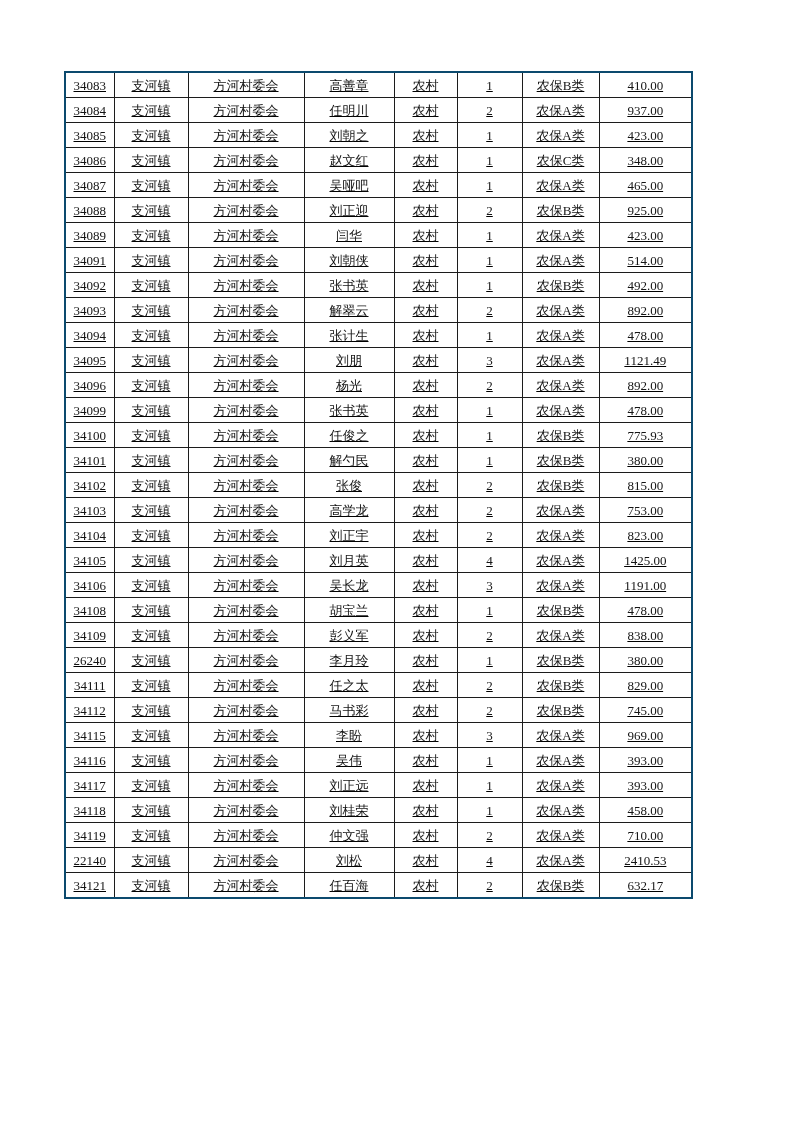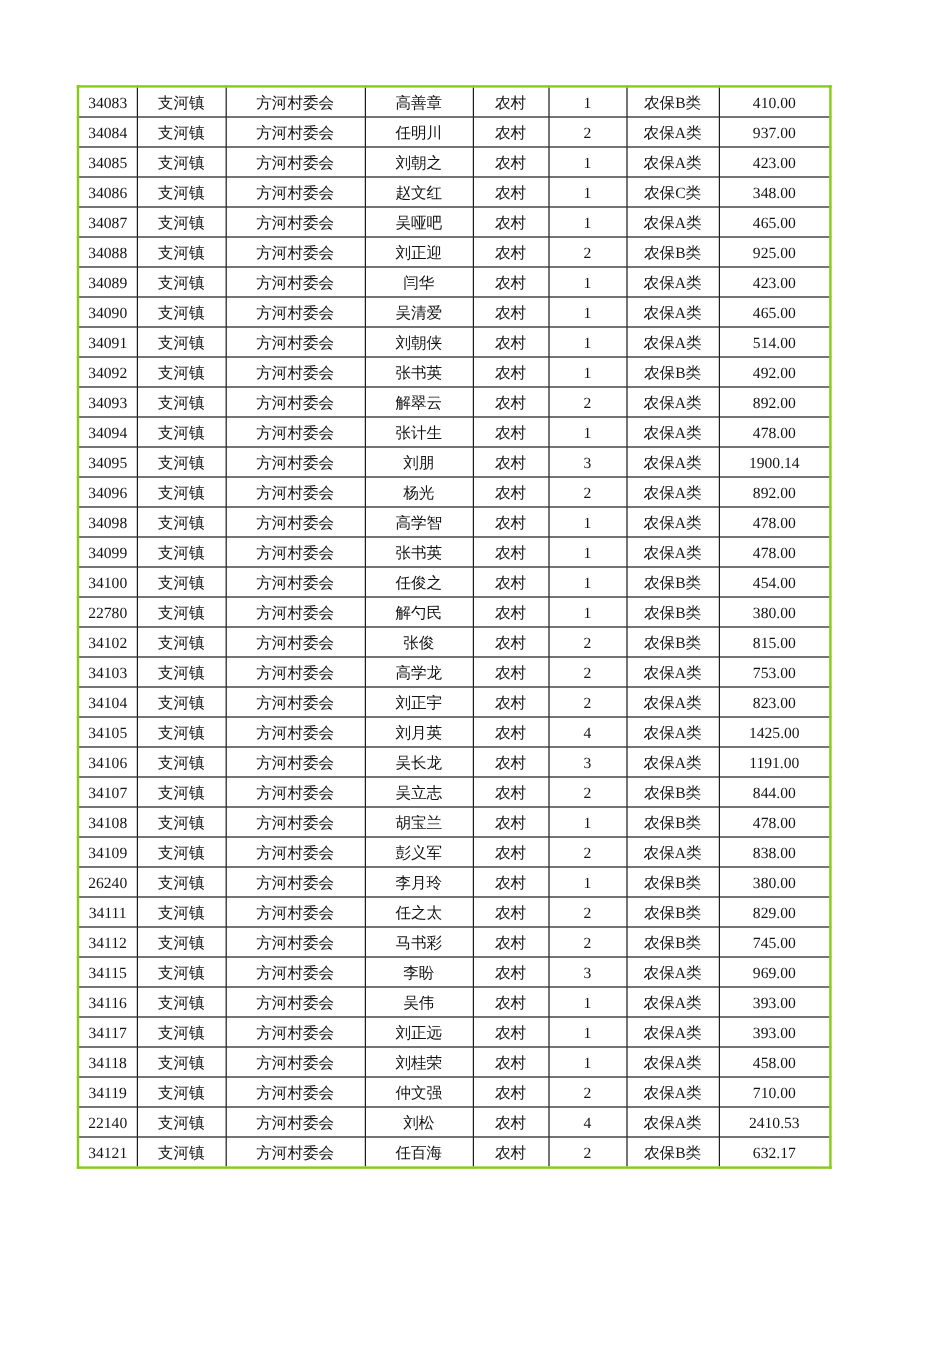--- a/index.html
+++ b/index.html
@@ -14,21 +14,22 @@
     background: #ffffff;
     overflow: hidden;
     font-family: "Liberation Serif", "DejaVu Serif", serif;
   }
   table.data-table {
     position: absolute;
     left: 64px;
     top: 71px;
     border-collapse: collapse;
     table-layout: fixed;
-    border: 2px solid #84cc16;
+    border: 2px solid #0c4a6e;
+    text-decoration: underline;
   }
   table.data-table td {
     border: 1px solid #1c1c1c;
     height: 24px;
     padding: 0 2px;
     text-align: center;
     vertical-align: middle;
     font-size: 13px;
     color: #141414;
     line-height: 1;
@@ -131,30 +132,20 @@
           <td>34089</td>
           <td>支河镇</td>
           <td>方河村委会</td>
           <td>闫华</td>
           <td>农村</td>
           <td>1</td>
           <td>农保A类</td>
           <td>423.00</td>
         </tr>
 
-        <tr>
-          <td>34090</td>
-          <td>支河镇</td>
-          <td>方河村委会</td>
-          <td>吴清爱</td>
-          <td>农村</td>
-          <td>1</td>
-          <td>农保A类</td>
-          <td>465.00</td>
-        </tr>
 
         <tr>
           <td>34091</td>
           <td>支河镇</td>
           <td>方河村委会</td>
           <td>刘朝侠</td>
           <td>农村</td>
           <td>1</td>
           <td>农保A类</td>
           <td>514.00</td>
@@ -194,70 +185,60 @@
         </tr>
 
         <tr>
           <td>34095</td>
           <td>支河镇</td>
           <td>方河村委会</td>
           <td>刘朋</td>
           <td>农村</td>
           <td>3</td>
           <td>农保A类</td>
-          <td>1900.14</td>
+          <td>1121.49</td>
         </tr>
 
         <tr>
           <td>34096</td>
           <td>支河镇</td>
           <td>方河村委会</td>
           <td>杨光</td>
           <td>农村</td>
           <td>2</td>
           <td>农保A类</td>
           <td>892.00</td>
         </tr>
 
 
-        <tr>
-          <td>34098</td>
-          <td>支河镇</td>
-          <td>方河村委会</td>
-          <td>高学智</td>
+
+        <tr>
+          <td>34099</td>
+          <td>支河镇</td>
+          <td>方河村委会</td>
+          <td>张书英</td>
           <td>农村</td>
           <td>1</td>
           <td>农保A类</td>
           <td>478.00</td>
         </tr>
 
         <tr>
-          <td>34099</td>
-          <td>支河镇</td>
-          <td>方河村委会</td>
-          <td>张书英</td>
-          <td>农村</td>
-          <td>1</td>
-          <td>农保A类</td>
-          <td>478.00</td>
-        </tr>
-
-        <tr>
           <td>34100</td>
           <td>支河镇</td>
           <td>方河村委会</td>
           <td>任俊之</td>
           <td>农村</td>
           <td>1</td>
           <td>农保B类</td>
-          <td>454.00</td>
-        </tr>
-
-        <tr>
-          <td>22780</td>
+          <td>775.93</td>
+        </tr>
+
+        <tr>
+          <td>34101</td>
           <td>支河镇</td>
           <td>方河村委会</td>
           <td>解勺民</td>
           <td>农村</td>
           <td>1</td>
           <td>农保B类</td>
           <td>380.00</td>
         </tr>
 
         <tr>
@@ -308,30 +289,20 @@
           <td>34106</td>
           <td>支河镇</td>
           <td>方河村委会</td>
           <td>吴长龙</td>
           <td>农村</td>
           <td>3</td>
           <td>农保A类</td>
           <td>1191.00</td>
         </tr>
 
-        <tr>
-          <td>34107</td>
-          <td>支河镇</td>
-          <td>方河村委会</td>
-          <td>吴立志</td>
-          <td>农村</td>
-          <td>2</td>
-          <td>农保B类</td>
-          <td>844.00</td>
-        </tr>
 
         <tr>
           <td>34108</td>
           <td>支河镇</td>
           <td>方河村委会</td>
           <td>胡宝兰</td>
           <td>农村</td>
           <td>1</td>
           <td>农保B类</td>
           <td>478.00</td>

